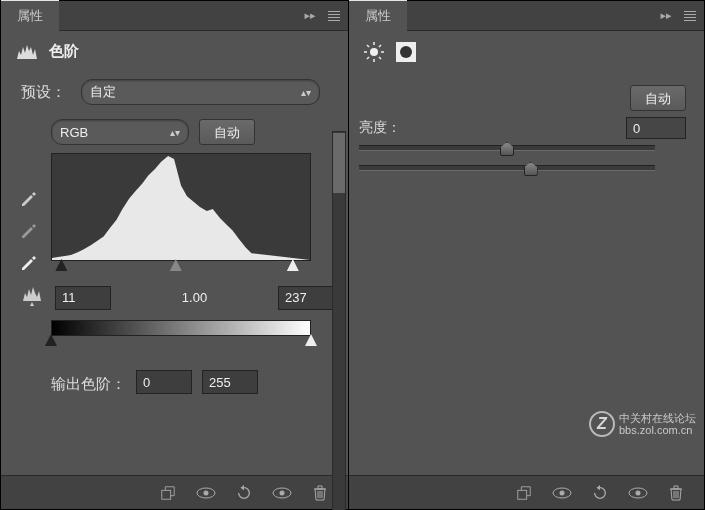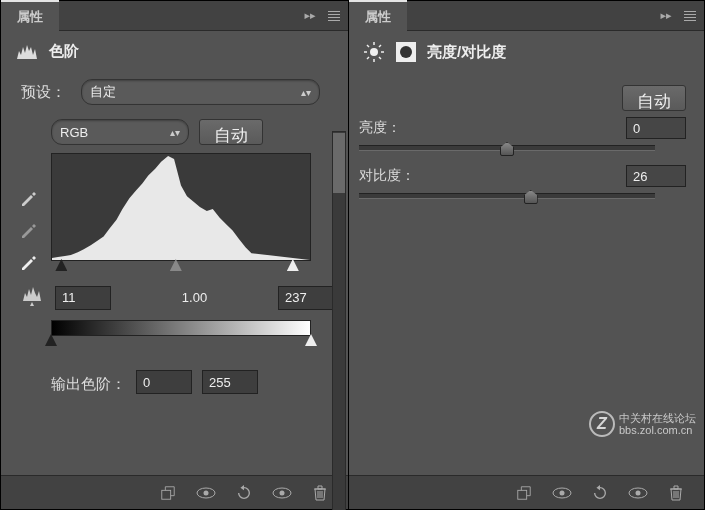--- a/index.html
+++ b/index.html
@@ -2,39 +2,39 @@
 <html><head>
 <meta charset="utf-8">
 <style>
 * { margin: 0; padding: 0; box-sizing: border-box; font-family: "Microsoft YaHei", Arial, sans-serif; }
 body { background: #fff; width: 705px; height: 510px; overflow: hidden; }
 .container { display: flex; border: 1px solid #000; }
 .panel { background: #535353; color: #e0e0e0; display: flex; flex-direction: column; height: 508px; }
 .panel.left { width: 348px; border-right: 1px solid #000; }
 .panel.right { flex: 1; }
 .tab-bar { display: flex; align-items: center; height: 30px; background: #424242; border-bottom: 1px solid #2a2a2a; }
-.tab { padding: 6px 16px; font-size: 13px; color: #ccc; background: #535353; border-top: 3px solid #e5e5e5; font-weight: bold; }
+.tab { padding: 6px 16px; font-size: 13px; color: #ccc; background: #535353; border-top: 1px solid #e5e5e5; }
 .tab-spacer { flex: 1; }
 .tab-icons { display: flex; align-items: center; gap: 4px; padding-right: 4px; }
 .tab-icon { width: 20px; height: 20px; display: flex; align-items: center; justify-content: center; color: #aaa; cursor: pointer; font-size: 11px; }
 .menu-lines { display: flex; flex-direction: column; gap: 2px; }
 .menu-lines span { width: 12px; height: 1px; background: #aaa; display: block; }
 .title-row { display: flex; align-items: center; gap: 10px; padding: 10px 14px; }
 .title-icon { width: 24px; height: 20px; display: flex; align-items: center; justify-content: center; }
 .title-text { font-size: 15px; font-weight: bold; color: #eee; }
 .content { padding: 8px 14px 8px 20px; flex: 1; position: relative; }
 .scrollbar { position: absolute; right: 2px; top: 60px; width: 14px; height: 380px; background: #3a3a3a; border: 1px solid #2a2a2a; }
 .scroll-thumb { width: 12px; height: 60px; background: #6a6a6a; margin: 1px auto; }
 .row { display: flex; align-items: center; gap: 10px; margin-bottom: 14px; }
 .label { font-size: 15px; color: #ddd; min-width: 50px; }
 .select { background: #5a5a5a; border: 1px solid #333; border-radius: 11px; height: 26px; display: flex; align-items: center; justify-content: space-between; padding: 0 8px; font-size: 13px; color: #eee; box-shadow: inset 0 1px 2px rgba(0,0,0,0.3); }
 .select.preset { flex: 1; margin-right: 14px; }
 .select.channel { width: 138px; margin-left: 30px; }
 .select-arrow { font-size: 10px; color: #ccc; }
-.btn { background: linear-gradient(#6a6a6a, #5a5a5a); border: 1px solid #333; border-radius: 3px; padding: 4px 14px; font-size: 17px; color: #eee; cursor: pointer; height: 26px; }
+.btn { background: linear-gradient(#6a6a6a, #5a5a5a); border: 1px solid #333; border-radius: 3px; padding: 4px 14px; font-size: 13px; color: #eee; cursor: pointer; height: 26px; }
 .eyedroppers { position: absolute; left: 18px; top: 116px; display: flex; flex-direction: column; gap: 12px; }
 .eyedropper { width: 20px; height: 20px; cursor: pointer; color: #ccc; }
 .histogram-area { margin-left: 30px; margin-right: 18px; position: relative; }
 .histogram { width: 260px; height: 108px; background: #3a3a3a; border: 1px solid #222; position: relative; overflow: hidden; }
 .hist-svg { width: 100%; height: 100%; }
 .slider-track { width: 260px; height: 10px; position: relative; margin-top: 0; }
 .slider-thumb { position: absolute; top: -2px; width: 12px; height: 12px; transform: translateX(-50%); cursor: pointer; }
 .thumb-black { background: #222; clip-path: polygon(50% 0, 100% 100%, 0 100%); }
 .thumb-gray { background: #888; clip-path: polygon(50% 0, 100% 100%, 0 100%); }
 .thumb-white { background: #eee; clip-path: polygon(50% 0, 100% 100%, 0 100%); }
@@ -217,36 +217,31 @@
               <line x1="4" y1="18" x2="6" y2="16"></line>
             </g>
           </svg>
       </div>
       <div class="title-icon bc-icon">
         <svg viewBox="0 0 22 22">
             <rect x="1" y="1" width="20" height="20" fill="#eee"></rect>
             <circle cx="11" cy="11" r="6" fill="#333"></circle>
           </svg>
       </div>
-      <div class="title-text">亮度/对比度</div>
     </div>
     <div class="content" style="padding:4px 0 0 0">
       <div class="auto-row-right">
         <button class="btn">自动</button>
       </div>
       <div class="bc-row">
         <span class="bc-label">亮度：</span>
         <input class="bc-value" value="0" style="">
       </div>
       <div class="bc-slider">
         <div class="bc-thumb" style="left:50%"></div>
-      </div>
-      <div class="bc-row">
-        <span class="bc-label">对比度：</span>
-        <input class="bc-value" value="26" style="">
       </div>
       <div class="bc-slider">
         <div class="bc-thumb" style="left:58%"></div>
       </div>
       <div class="watermark">
         <div class="zlogo">Z</div>
         <div class="wtext">
           <span>中关村在线论坛</span>
           <span>bbs.zol.com.cn</span>
         </div>

